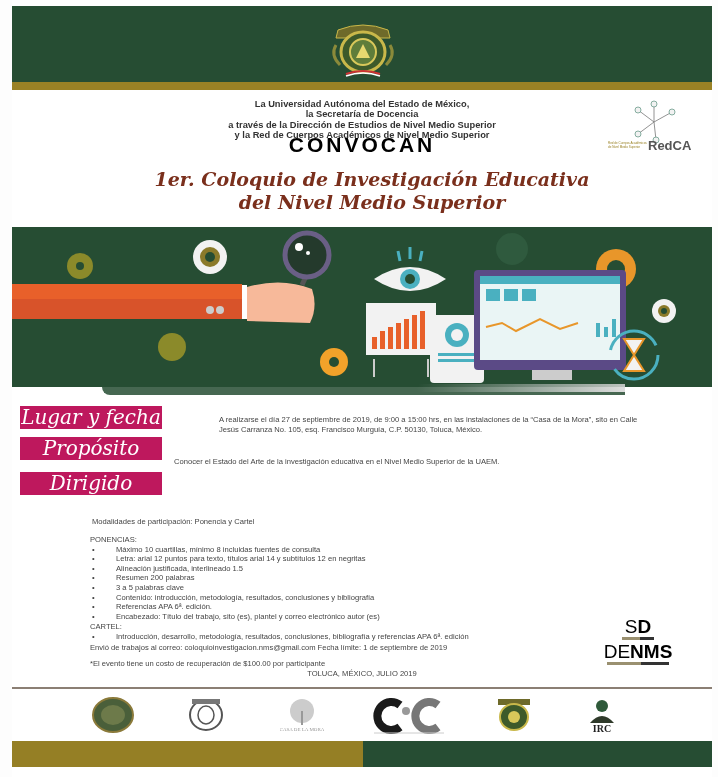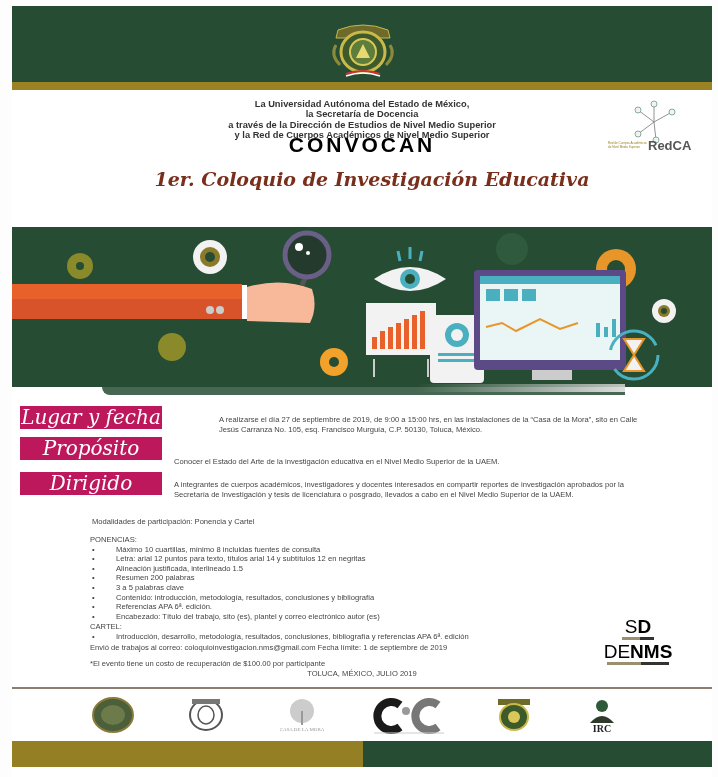--- a/index.html
+++ b/index.html
@@ -74,20 +74,21 @@
         <circle cx="12" cy="34" r="3"></circle>
           <circle cx="30" cy="40" r="3"></circle>
       </g>
     </svg>
     <div class="redca-small">Red de Cuerpos Académicos de Nivel Medio Superior</div>
     <div class="redca-label">RedCA</div>
   </div>
 
   <div class="title">
     <div>1er. Coloquio de Investigación Educativa</div>
+    <div>del Nivel Medio Superior</div>
   </div>
 
   <div class="hero">
     <svg width="700" height="160" viewBox="0 0 700 160">
 
       <g>
         <circle cx="68" cy="39" r="13" fill="#8b8a2a"></circle>
         <circle cx="68" cy="39" r="4" fill="#264d33"></circle>
       </g>
       <circle cx="198" cy="30" r="17" fill="#f2f2f2"></circle>
@@ -159,21 +160,20 @@
   </div>
   <div class="hero-under"></div>
 
   <div class="label-box" style="top:406px;height:23px;">Lugar y fecha</div>
   <div class="body-text" style="left:207px;top:403px;width:440px;">A realizarse el día 27 de septiembre de 2019, de 9:00 a 15:00 hrs, en las instalaciones de la “Casa de la Mora”, sito en Calle Jesús Carranza No. 105, esq. Francisco Murguía, C.P. 50130, Toluca, México.</div>
 
   <div class="label-box" style="top:437px;height:23px;">Propósito</div>
   <div class="body-text" style="left:162px;top:445px;width:500px;">Conocer el Estado del Arte de la investigación educativa en el Nivel Medio Superior de la UAEM.</div>
 
   <div class="label-box" style="top:472px;height:23px;">Dirigido</div>
-  <div class="body-text" style="left:162px;top:468px;width:480px;">A integrantes de cuerpos académicos, investigadores y docentes interesados en compartir reportes de investigación aprobados por la Secretaría de Investigación y tesis de licenciatura o posgrado, llevados a cabo en el Nivel Medio Superior de la UAEM.</div>
 
   <div class="body-text" style="left:80px;top:505px;width:400px;">Modalidades de participación:  Ponencia y Cartel</div>
 
   <div class="body-text" style="left:78px;top:523px;width:460px;">
     <div>PONENCIAS:</div>
     <ul class="list">
       <li>Máximo 10 cuartillas, mínimo 8 incluidas fuentes de consulta</li>
       <li>Letra: arial 12 puntos para texto, títulos arial 14 y subtítulos 12 en negritas</li>
       <li>Alineación justificada, interlineado 1.5</li>
       <li>Resumen 200 palabras</li>

